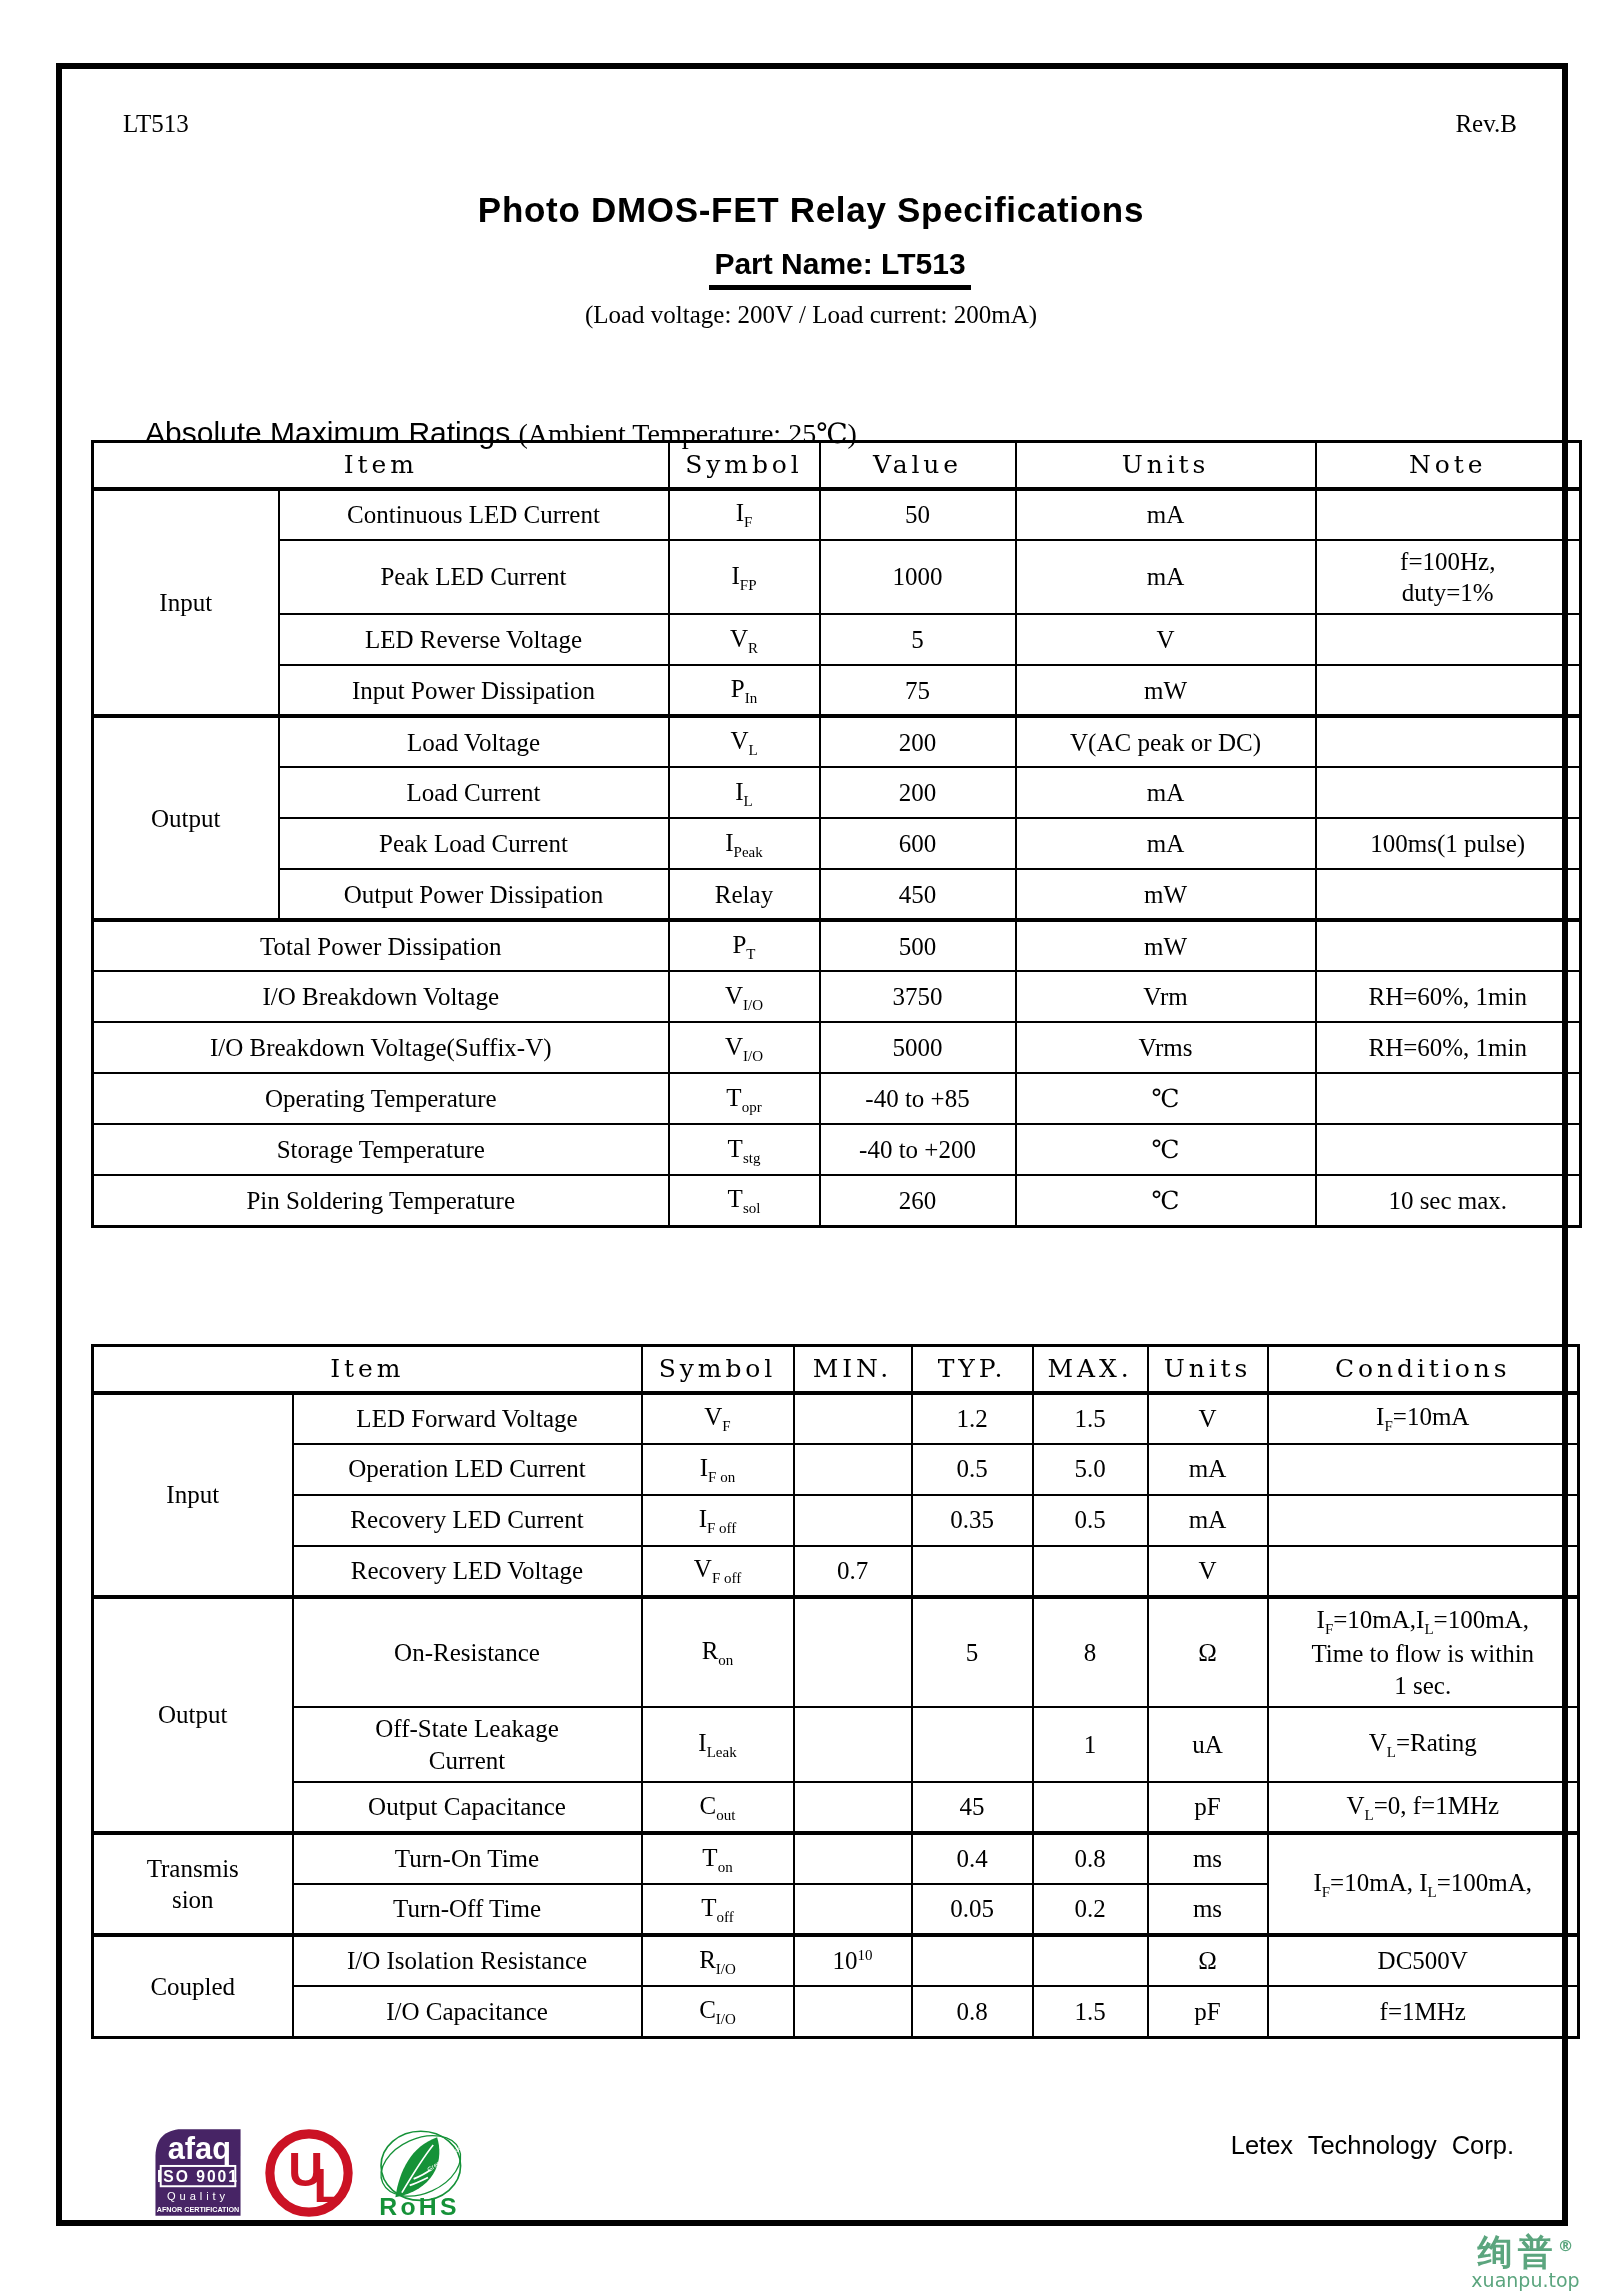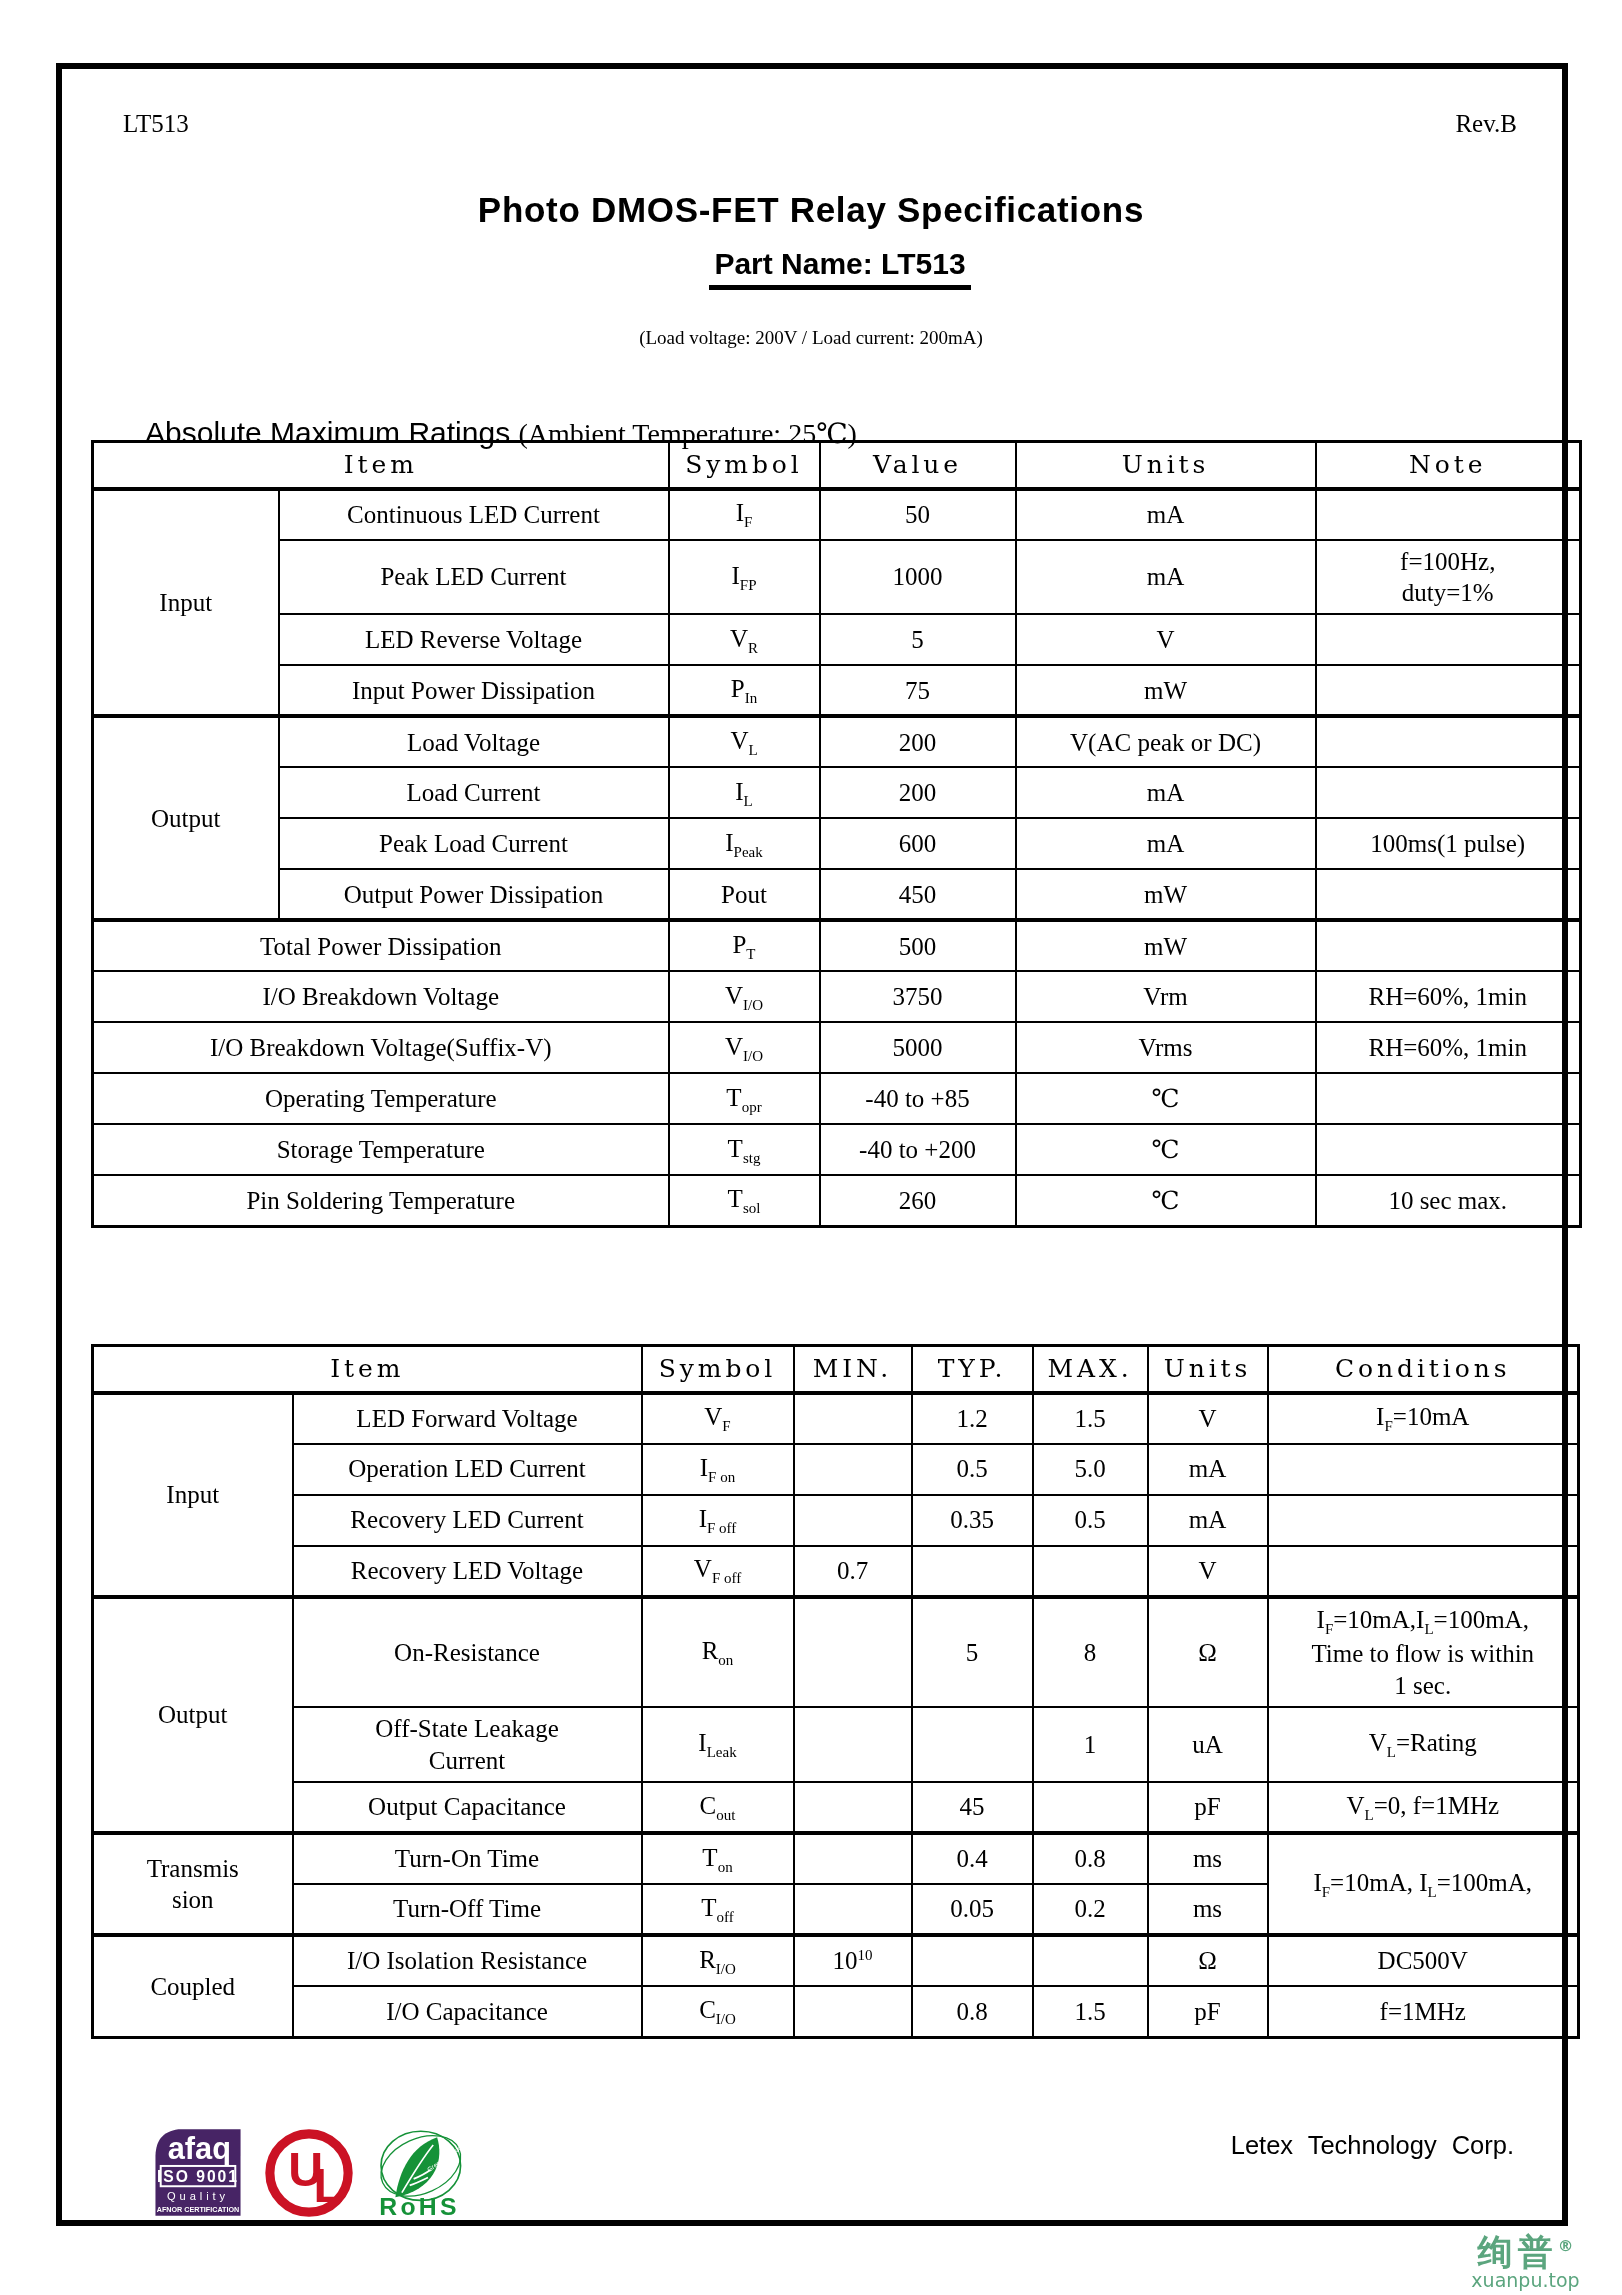--- a/index.html
+++ b/index.html
@@ -9,21 +9,21 @@
          border:6.5px solid #000;box-sizing:border-box;}
   .corner-text{position:absolute;font-size:25px;}
   #doc-num{left:123px;top:110px;}
   #rev{right:77px;top:110px;}
   .center-line{position:absolute;left:0;width:1622px;text-align:center;}
   #title{top:190px;font-family:"Liberation Sans","DejaVu Sans",sans-serif;
          font-weight:bold;font-size:35px;letter-spacing:0.7px;}
   #partname{top:247px;font-family:"Liberation Sans","DejaVu Sans",sans-serif;
             font-weight:bold;font-size:30px;margin-left:29px;}
   #partname .pn-inner{display:inline-block;border-bottom:5.9px solid #000;padding:0 5.2px 3.9px 5.2px;}
-  #subtitle{top:301px;font-size:19px;margin-top:26px;}
+  #subtitle{top:301px;font-size:25px;}
   .sec-heading{position:absolute;left:145px;font-family:"Liberation Sans","DejaVu Sans",sans-serif;
                font-size:30px;white-space:nowrap;}
   .sec-heading .paren{font-family:"Liberation Serif","DejaVu Serif","DejaVu Sans",serif;font-size:28px;}
   #sec1{top:393px;margin-top:23px;}
   #sec2{top:1303px;}
   .table-wrap{position:absolute;left:67px;margin-left:24px;}
   #table1-wrap{top:440px;}
   #table2-wrap{top:1344px;}
 
   table.spec{border-collapse:collapse;table-layout:fixed;width:1487px;border:3.9px solid #000;}
@@ -138,21 +138,21 @@
           </tr>
           <tr>
             <td class="c-item">Peak Load Current</td>
             <td class="c-symbol">I<sub>Peak</sub></td>
             <td class="c-value">600</td>
             <td class="c-units">mA</td>
             <td class="c-note">100ms(1 pulse)</td>
           </tr>
           <tr>
             <td class="c-item">Output Power Dissipation</td>
-            <td class="c-symbol">Pout</td>
+            <td class="c-symbol">Relay</td>
             <td class="c-value">450</td>
             <td class="c-units">mW</td>
             <td class="c-note"></td>
           </tr>
           <tr class="thick">
             <td class="c-item" colspan="2">Total Power Dissipation</td>
             <td class="c-symbol">P<sub>T</sub></td>
             <td class="c-value">500</td>
             <td class="c-units">mW</td>
             <td class="c-note"></td>

